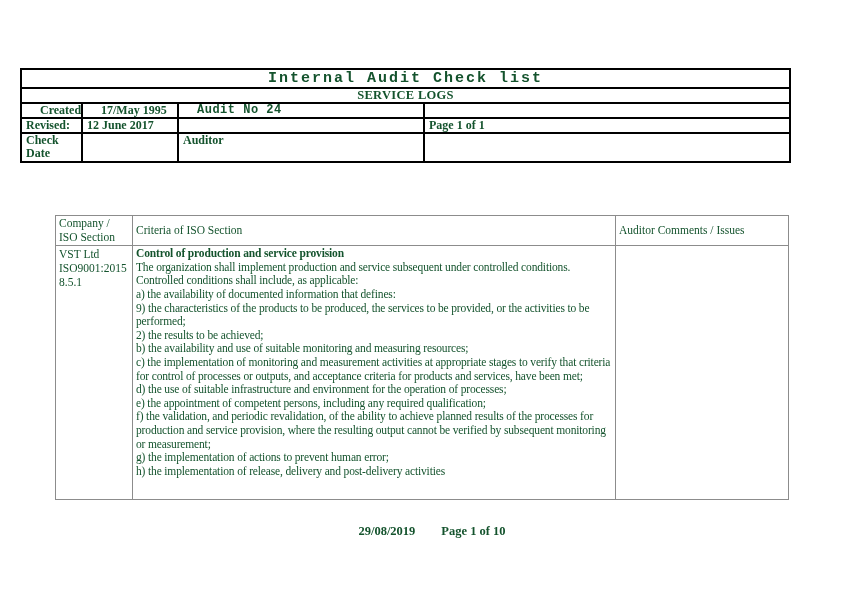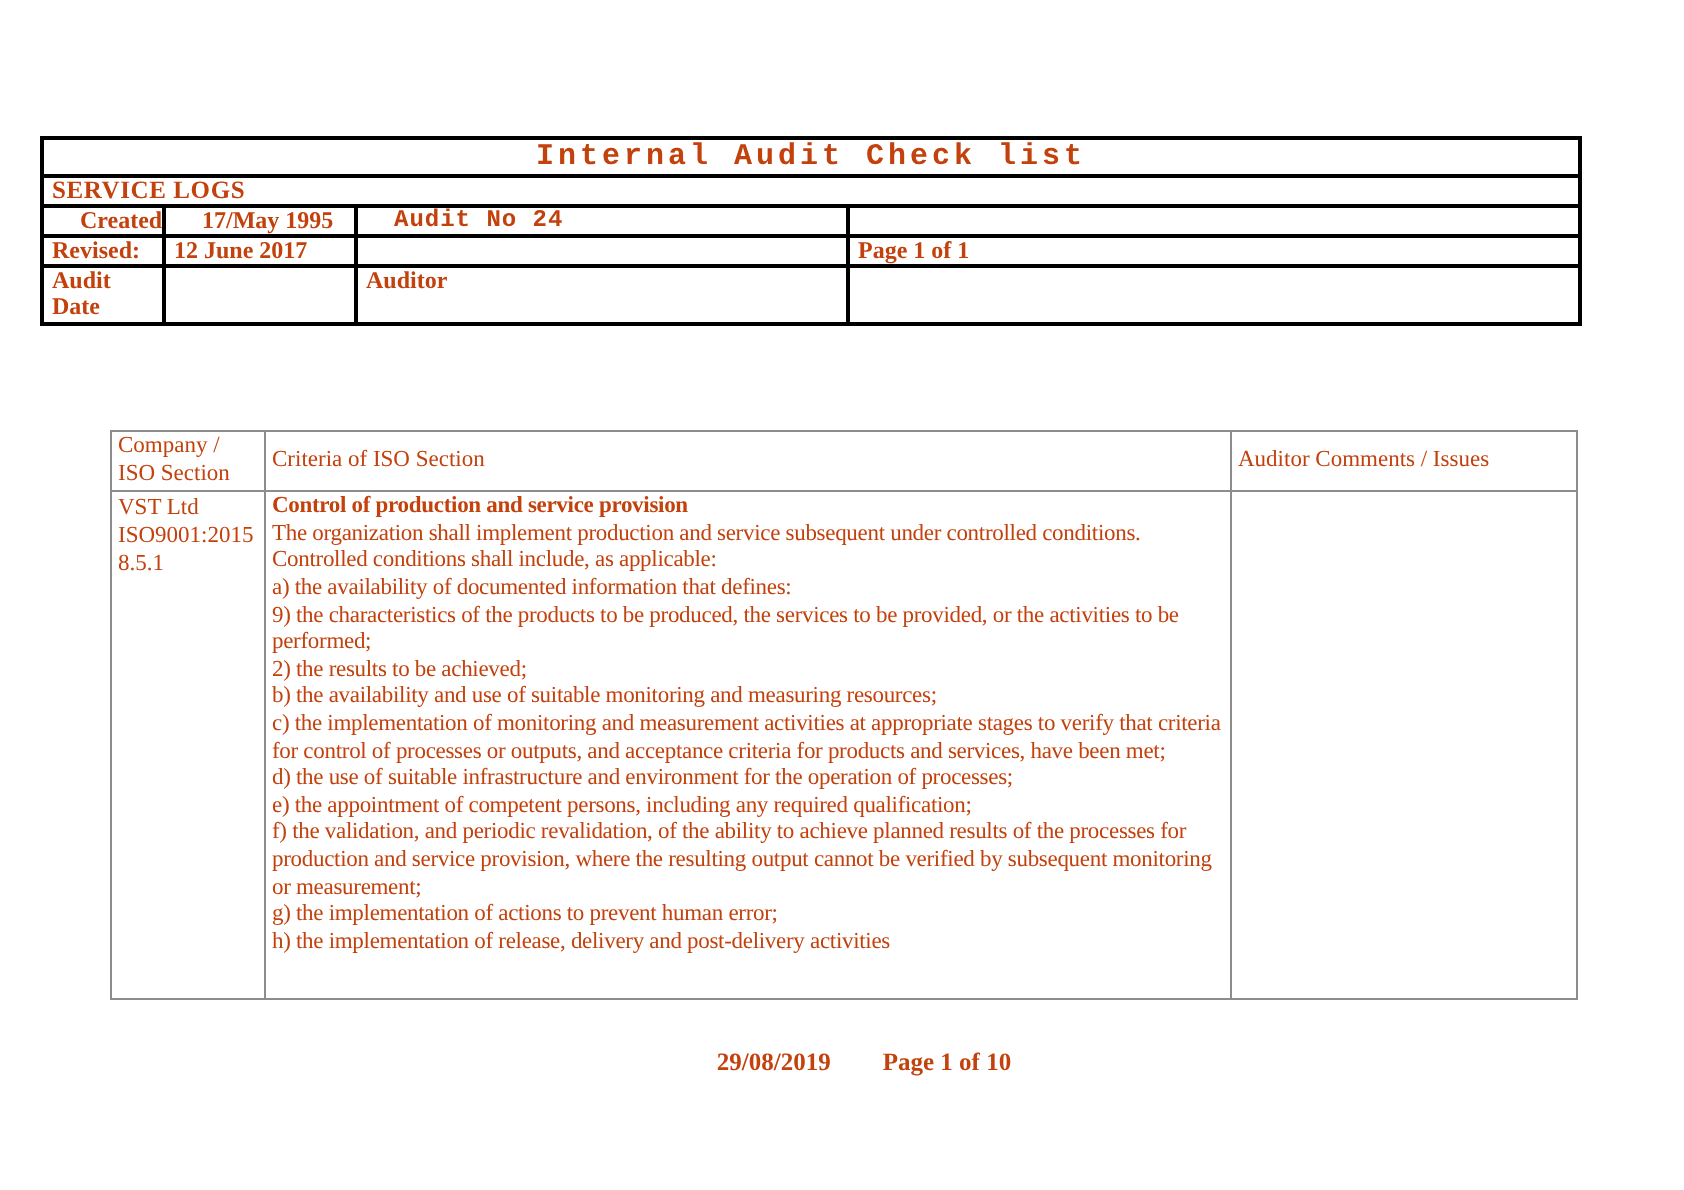--- a/index.html
+++ b/index.html
@@ -1,21 +1,21 @@
 <!DOCTYPE html>
 <html><head>
 <meta charset="utf-8">
 <style>
   html, body { margin: 0; padding: 0; background: #ffffff; }
   .page {
     position: relative;
     width: 842px;
     height: 595px;
     background: #ffffff;
-    color: #c2410c;
+    color: #14532d;
     font-family: "Liberation Serif", serif;
     overflow: hidden;
     text-decoration: underline;
   }
 
   
   table.header-table {
     position: absolute;
     left: 20px;
     top: 68px;
@@ -35,20 +35,21 @@
   table.header-table td.title-cell {
     height: 17px;
     text-align: center;
     font-family: "Liberation Mono", "DejaVu Sans Mono", monospace;
     font-size: 15px;
     letter-spacing: 2px;
     font-weight: bold;
   }
   table.header-table td.subtitle-cell {
     height: 13px;
+    text-align: center;
     font-size: 12.5px;
     letter-spacing: 0.3px;
   }
   tr.r-created td { height: 12px; padding-left: 18px; }
   tr.r-revised td { height: 11px; }
   tr.r-auditdate td { height: 27px; vertical-align: top; line-height: 13px; }
   td.mono-cell {
     font-family: "Liberation Mono", "DejaVu Sans Mono", monospace;
     font-size: 12px;
     letter-spacing: 0.5px;
@@ -120,21 +121,21 @@
         <td class="mono-cell">Audit No 24</td>
         <td></td>
       </tr>
       <tr class="r-revised">
         <td>Revised:</td>
         <td>12 June 2017</td>
         <td></td>
         <td>Page 1 of 1</td>
       </tr>
       <tr class="r-auditdate">
-        <td>Audit Date</td>
+        <td>Check Date</td>
         <td></td>
         <td>Auditor</td>
         <td></td>
       </tr>
     </tbody>
   </table>
 
   <table class="main-table">
     <colgroup>
       <col style="width:77px">

